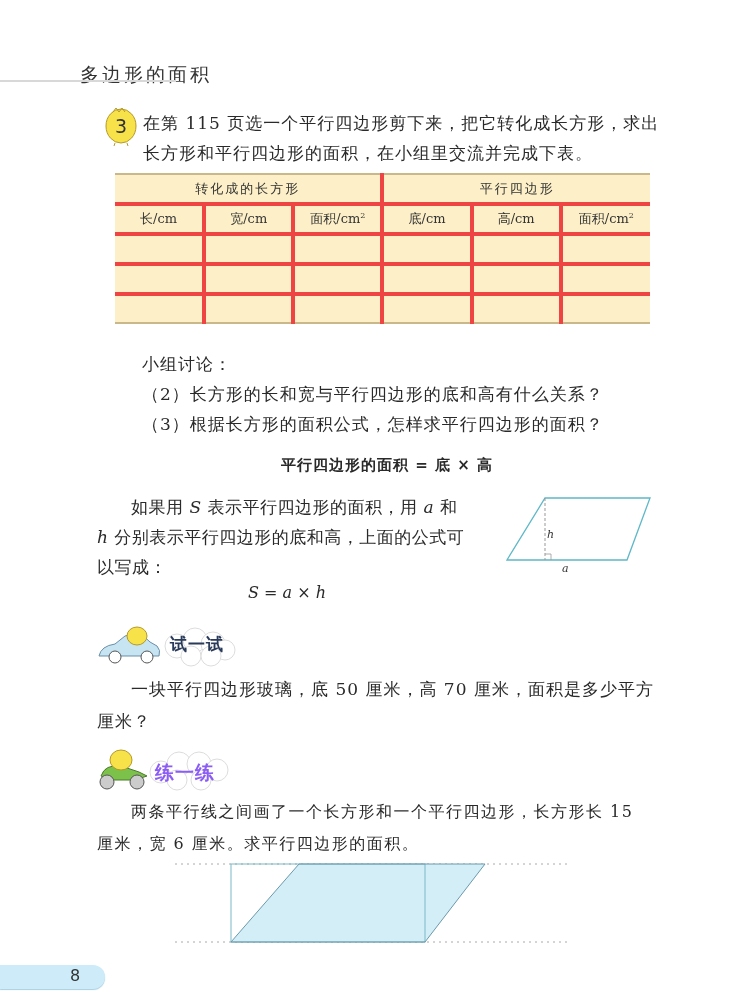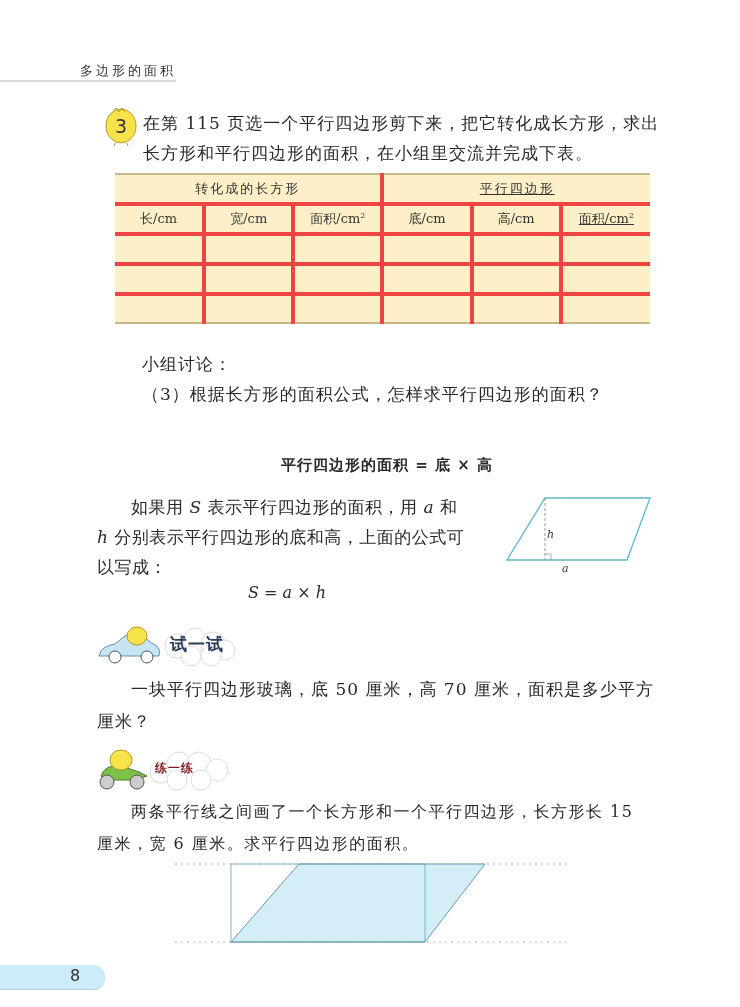--- a/index.html
+++ b/index.html
@@ -1,51 +1,51 @@
 <!DOCTYPE html>
 <html><head>
 <meta charset="utf-8">
 <style>
   html, body { margin: 0; padding: 0; }
   body {
     width: 740px; height: 1007px; background: #ffffff; position: relative; overflow: hidden;
     font-family: "DejaVu Serif", "Liberation Serif", serif; color: #2a2a2a;
   }
   .abs { position: absolute; }
-  .header-title { left: 80px; top: 62px; font-size: 13px; letter-spacing: 3px; color: #333; }
+  .header-title { left: 80px; top: 62px; font-size: 19px; letter-spacing: 3px; color: #333; }
   .header-rule { left: 0; top: 80px; width: 176px; height: 2px; background: #d8d8d8; }
 
   .badge { left: 103px; top: 106px; width: 36px; height: 40px; }
   .q-text { left: 143px; top: 108px; width: 520px; font-size: 17px; line-height: 30px; letter-spacing: 1px; }
 
   table.data {
     left: 115px; top: 173px; width: 535px; border-collapse: collapse; background: #fdf0c8;
     font-size: 13px; color: #333; table-layout: fixed;
   }
   table.data td { border: 4px solid #ef4444; height: 26px; text-align: center; padding: 0; }
   table.data tr:first-child td { border-top: 2px solid #c9b88a; height: 27px; letter-spacing: 2px; }
   table.data tr:last-child td { border-bottom: 2px solid #c9b88a; }
   table.data td:first-child { border-left: none; }
-  table.data td:last-child { border-right: none; text-decoration: underline; }
+  table.data td:last-child { border-right: none; }
   sup { font-size: 8px; }
 
   .disc { left: 142px; top: 325px; font-size: 17px; line-height: 30px; letter-spacing: 1px; margin-top: 24px; }
   .formula-main { left: 0; width: 740px; top: 456px; text-align: center; font-family: "DejaVu Sans", sans-serif; font-weight: bold; font-size: 15px; letter-spacing: 1px; padding-left: 34px; box-sizing: border-box;}
   .para { left: 97px; top: 492px; width: 380px; font-size: 17px; line-height: 30px; letter-spacing: 0.5px; }
   .para .indent { display: inline-block; width: 34px; }
   .formula-s { left: 248px; top: 583px; font-size: 16px; font-style: italic; }
   .formula-s .op { font-style: normal; }
   .pgram-fig { left: 500px; top: 490px; }
 
   .try-banner { left: 95px; top: 626px; }
   .try-label { left: 170px; top: 633px; font-family: "DejaVu Sans", sans-serif; font-weight: bold; font-size: 17px; color: #2a3a5a; letter-spacing: 1px; }
   .try-text { left: 97px; top: 673px; width: 560px; font-size: 17px; line-height: 32px; letter-spacing: 1px; }
 
   .prac-banner { left: 95px; top: 748px; }
-  .prac-label { left: 155px; top: 760px; font-family: "DejaVu Sans", sans-serif; font-weight: bold; font-size: 12px; color: #7f1d1d; letter-spacing: 1px; }
+  .prac-label { left: 155px; top: 760px; font-family: "DejaVu Sans", sans-serif; font-weight: bold; font-size: 19px; color: #8b5cf6; letter-spacing: 1px; }
   .prac-text { left: 97px; top: 796px; width: 560px; font-size: 16px; line-height: 32px; letter-spacing: 1.5px; }
   .prac-fig { left: 175px; top: 855px; }
 
   .page-tab { left: 0; top: 965px; width: 105px; height: 24px; background: #cdebf8; border-radius: 0 12px 12px 0; box-shadow: 0 1px 1px #a8cfe0; }
   .page-num { left: 70px; top: 966px; font-family: "DejaVu Sans", sans-serif; font-size: 16px; color: #333; }
   i.v { font-style: italic; }
 </style>
 </head>
 <body>
 
@@ -97,20 +97,21 @@
         <td></td>
         <td></td>
         <td></td>
         <td></td>
       </tr>
 </tbody>
   </table>
 
 <div class="abs disc">
   <div>小组讨论：</div>
+  <div>（2）长方形的长和宽与平行四边形的底和高有什么关系？</div>
   <div>（3）根据长方形的面积公式，怎样求平行四边形的面积？</div>
 </div>
 
 <div class="abs formula-main">平行四边形的面积 = 底 × 高</div>
 
 <div class="abs para"><span class="indent"></span><span>如果用 </span><i class="v">S</i><span> 表示平行四边形的面积，用 </span><i class="v">a</i><span> 和 </span><br><i class="v">h</i><span> 分别表示平行四边形的底和高，上面的公式可以写成：</span></div>
 
 <div class="abs formula-s"><span>S</span><span class="op"> = </span><span>a</span><span class="op"> × </span><span>h</span></div>
 
 <svg class="abs pgram-fig" width="160" height="85" viewBox="0 0 160 85">

